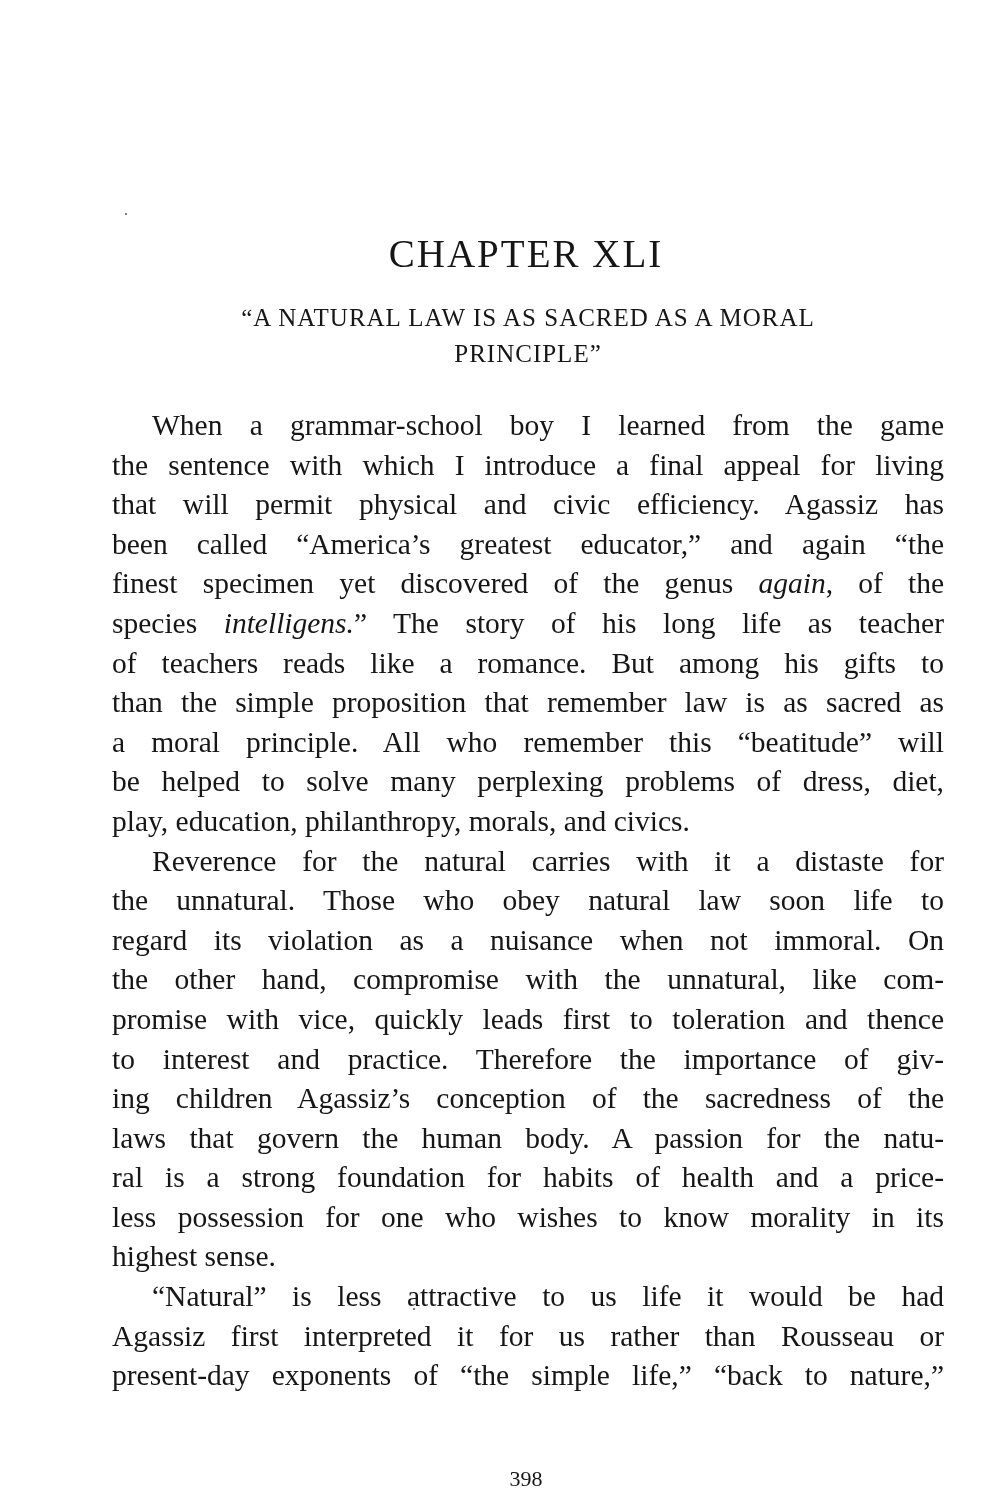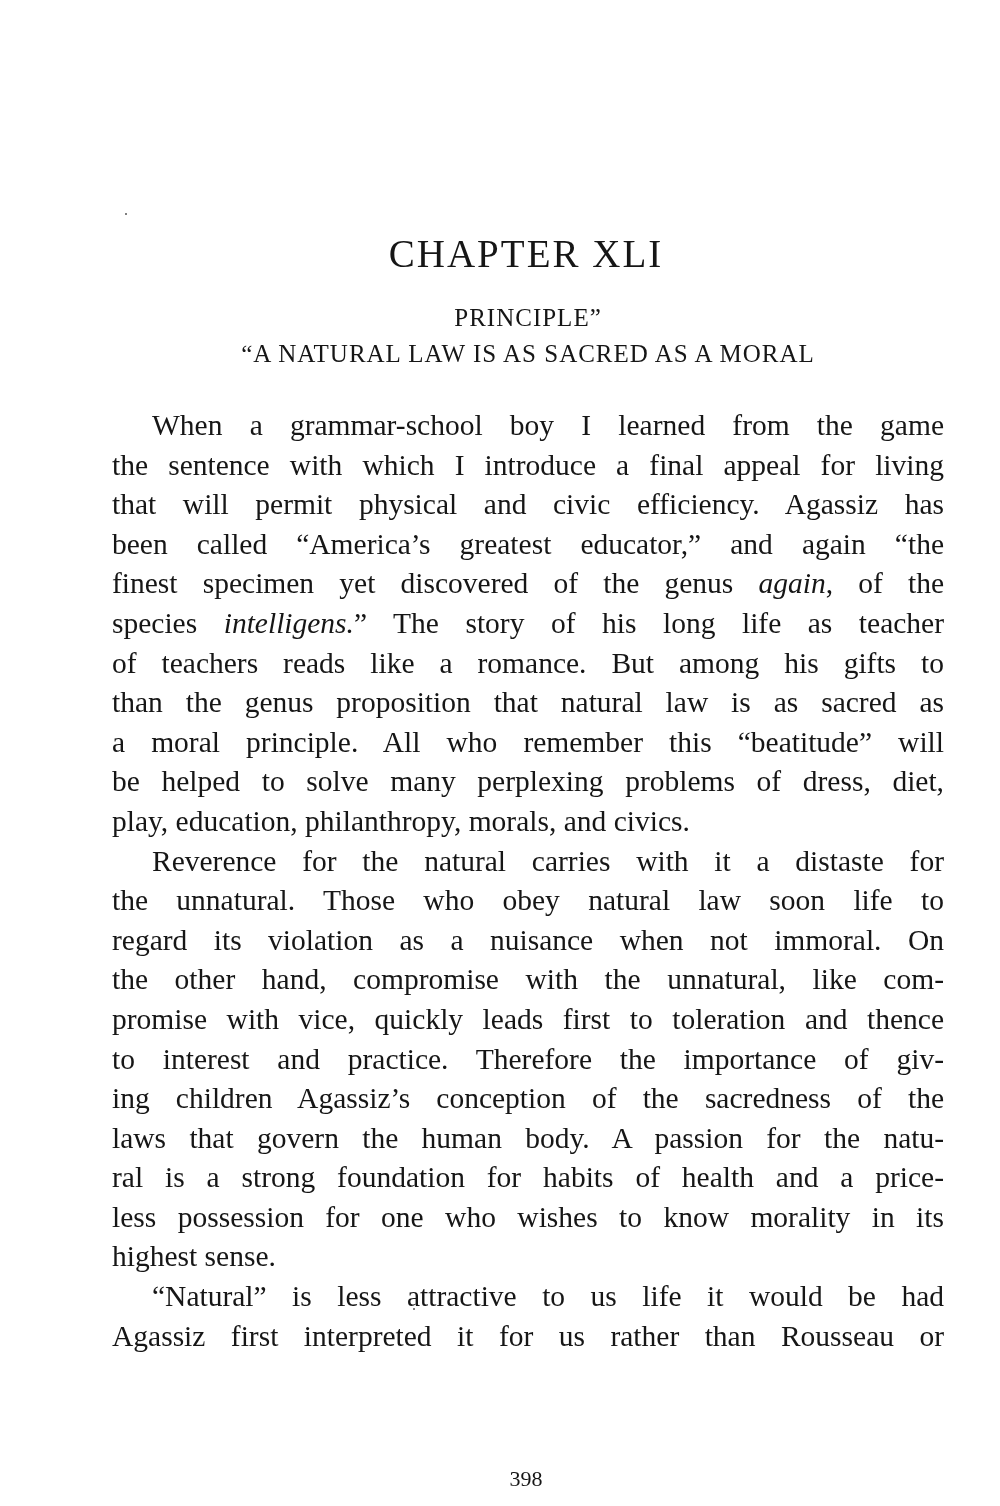--- a/index.html
+++ b/index.html
@@ -85,35 +85,35 @@
 <body>
 
 <div class="page">
 
   <span class="speck" style="left:117px; top:205px;"></span>
   <span class="speck" style="left:405px; top:1300px;"></span>
 
   <h1 class="chapter-title" style="margin:0; font-weight:normal;">CHAPTER XLI</h1>
 
   <div class="subtitle">
+    <span class="sl">“A NATURAL LAW IS AS SACRED AS A MORAL</span>
     <span class="sl">PRINCIPLE”</span>
-    <span class="sl">“A NATURAL LAW IS AS SACRED AS A MORAL</span>
   </div>
 
   <div class="body-text">
 
     <div>
       <span class="line indent">When a grammar-school boy I learned from the game</span>
       <span class="line">the sentence with which I introduce a final appeal for living</span>
       <span class="line">that will permit physical and civic efficiency. Agassiz has</span>
       <span class="line">been called “America’s greatest educator,” and again “the</span>
       <span class="line"><span>finest specimen yet discovered of the genus </span><i>again</i><span>, of the</span></span>
       <span class="line"><span>species </span><i>intelligens.</i><span>” The story of his long life as teacher</span></span>
       <span class="line">of teachers reads like a romance. But among his gifts to</span>
-      <span class="line">than the genus proposition that natural law is as sacred as</span>
+      <span class="line">than the simple proposition that remember law is as sacred as</span>
       <span class="line">a moral principle. All who remember this “beatitude” will</span>
       <span class="line">be helped to solve many perplexing problems of dress, diet,</span>
       <span class="line last">play, education, philanthropy, morals, and civics.</span>
     </div>
 
     <div>
       <span class="line indent">Reverence for the natural carries with it a distaste for</span>
       <span class="line">the unnatural. Those who obey natural law soon life to</span>
       <span class="line">regard its violation as a nuisance when not immoral. On</span>
       <span class="line">the other hand, compromise with the unnatural, like com-</span>
@@ -122,19 +122,20 @@
       <span class="line">ing children Agassiz’s conception of the sacredness of the</span>
       <span class="line">laws that govern the human body. A passion for the natu-</span>
       <span class="line">ral is a strong foundation for habits of health and a price-</span>
       <span class="line">less possession for one who wishes to know morality in its</span>
       <span class="line last">highest sense.</span>
     </div>
 
     <div>
       <span class="line indent">“Natural” is less attractive to us life it would be had</span>
       <span class="line">Agassiz first interpreted it for us rather than Rousseau or</span>
+      <span class="line">present-day exponents of “the simple life,” “back to nature,”</span>
     </div>
 
   </div>
 
   <div class="page-number">398</div>
 
 </div>
 
 </body></html>

